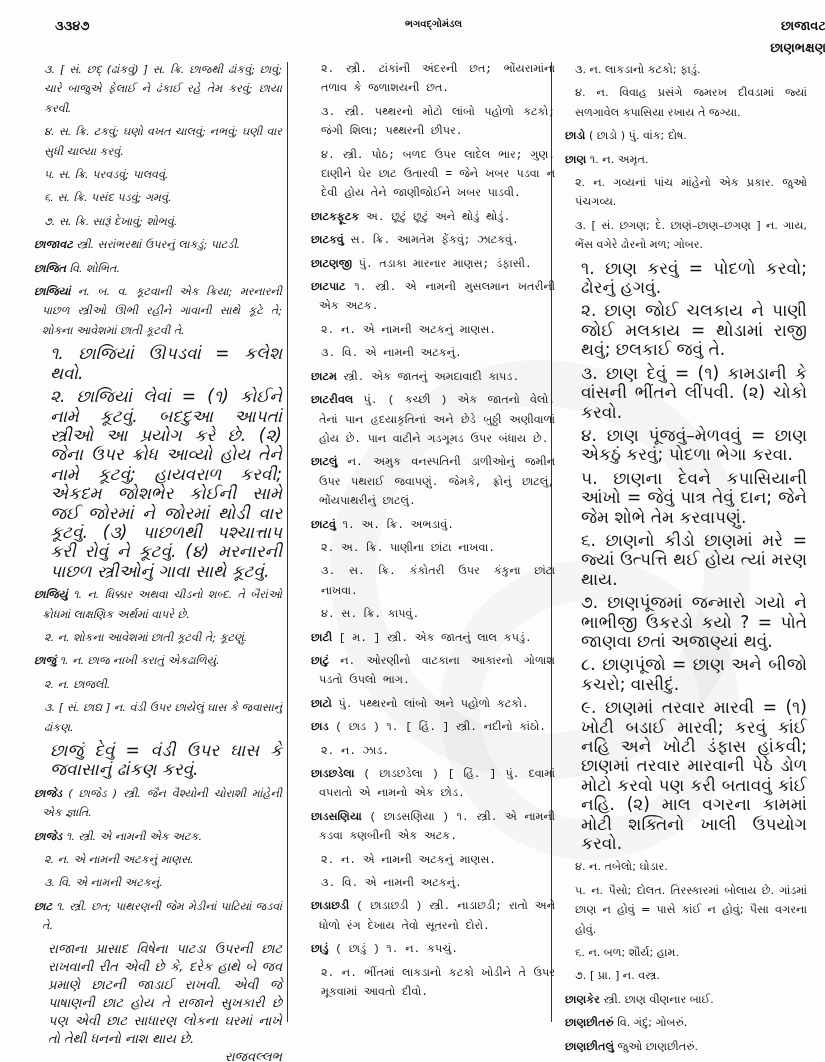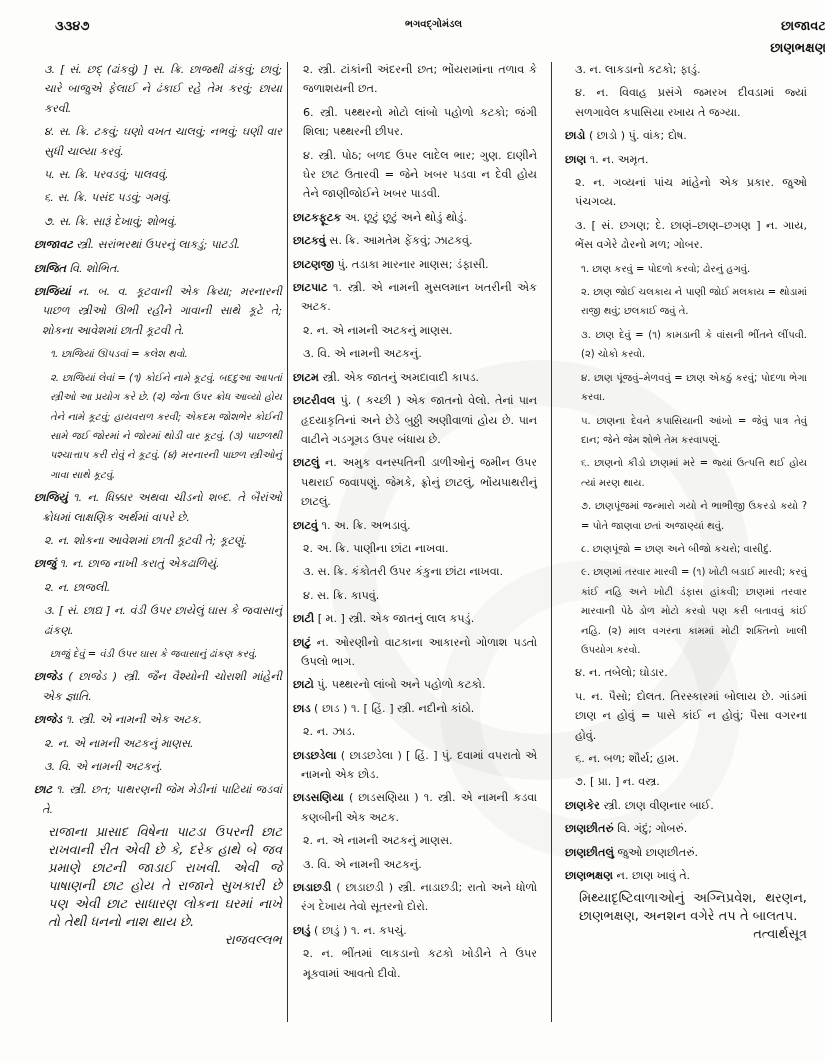--- a/index.html
+++ b/index.html
@@ -9,29 +9,29 @@
                border-radius:50%; border:46px solid rgba(0,0,0,0.035); box-sizing:border-box; }
   .watermark2 { position:absolute; left:440px; top:560px; width:300px; height:300px;
                 border-radius:50%; border:40px solid rgba(0,0,0,0.03); box-sizing:border-box; }
   .header { position:absolute; top:6px; left:0; width:825px; height:50px;margin-left:21px; }
   .page-num { position:absolute; left:34px; top:12px; font-size:13px; font-weight:bold; }
   .book-title { position:absolute; left:0; width:825px; top:12px; text-align:center; font-size:10px; font-weight:bold; }
   .guide1 { position:absolute; right:20px; top:12px; font-size:13px; font-weight:bold; }
   .guide2 { position:absolute; right:20px; top:34px; font-size:13px; font-weight:bold; }
   .col { position:absolute; top:60px; font-size:11.2px; line-height:19.4px; }
   .col1 { left:34px; width:248px;font-style:italic; }
-  .col2 { left:293px; width:244px; }
+  .col2 { left:311px; width:244px;font-family:Liberation Mono, monospace; }
   .col3 { left:565px; width:242px; }
   .rule { position:absolute; top:62px; width:1px; background:#333; }
   .rule1 { left:287px; height:960px; }
   .rule2 { left:551px; height:960px; }
   .entry { margin:0 0 4px 0; text-align:justify; }
   .entry.head { text-indent:0; padding-left:8px; text-indent:-8px; }
   .entry.sense { padding-left:10px; }
-  .entry.idiom { padding-left:16px; font-size:10px; }
+  .entry.idiom { padding-left:16px; font-size:17px; }
   .entry.quote { padding-left:14px; font-size:13px; line-height:18px; }
   .hw { font-weight:bold; }
   .src { display:block; text-align:right; }
 </style>
 </head>
 <body>
 
 <div class="watermark"></div>
 <div class="watermark2"></div>
 
@@ -64,21 +64,21 @@
     <p class="entry idiom"><span>છાજું દેવું = વંડી ઉપર ઘાસ કે જવાસાનું ઢાંકણ કરવું.</span></p>
     <p class="entry head"><span class="hw">છાજેડ</span> <span>( છાજેડ ) સ્ત્રી. જૈન વૈશ્યોની ચોરાશી માંહેની એક જ્ઞાતિ.</span></p>
     <p class="entry head"><span class="hw">છાજેડ</span> <span>૧. સ્ત્રી. એ નામની એક અટક.</span></p>
     <p class="entry sense"><span>૨. ન. એ નામની અટકનું માણસ.</span></p>
     <p class="entry sense"><span>૩. વિ. એ નામની અટકનું.</span></p>
     <p class="entry head"><span class="hw">છાટ</span> <span>૧. સ્ત્રી. છત; પાથરણની જેમ મેડીનાં પાટિયાં જડવાં તે.</span></p>
     <p class="entry quote"><span>રાજાના પ્રાસાદ વિષેના પાટડા ઉપરની છાટ રાખવાની રીત એવી છે કે, દરેક હાથે બે જવ પ્રમાણે છાટની જાડાઈ રાખવી. એવી જે પાષાણની છાટ હોય તે રાજાને સુખકારી છે પણ એવી છાટ સાધારણ લોકના ઘરમાં નાખે તો તેથી ધનનો નાશ થાય છે.</span><span class="src">રાજવલ્લભ</span></p>
   </div>
 <div class="col col2">
     <p class="entry sense"><span>૨. સ્ત્રી. ટાંકાંની અંદરની છત; ભોંયરામાંના તળાવ કે જળાશયની છત.</span></p>
-    <p class="entry sense"><span>6. સ્ત્રી. પથ્થરનો મોટો લાંબો પહોળો કટકો; જંગી શિલા; પથ્થરની છીપર.</span></p>
+    <p class="entry sense"><span>૩. સ્ત્રી. પથ્થરનો મોટો લાંબો પહોળો કટકો; જંગી શિલા; પથ્થરની છીપર.</span></p>
     <p class="entry sense"><span>૪. સ્ત્રી. પોઠ; બળદ ઉપર લાદેલ ભાર; ગુણ. દાણીને ઘેર છાટ ઉતારવી = જેને ખબર પડવા ન દેવી હોય તેને જાણીજોઈને ખબર પાડવી.</span></p>
     <p class="entry head"><span class="hw">છાટકફૂટક</span> <span>અ. છૂટું છૂટું અને થોડું થોડું.</span></p>
     <p class="entry head"><span class="hw">છાટકવું</span> <span>સ. ક્રિ. આમતેમ ફેંકવું; ઝાટકવું.</span></p>
     <p class="entry head"><span class="hw">છાટણજી</span> <span>પું. તડાકા મારનાર માણસ; ડંફાસી.</span></p>
     <p class="entry head"><span class="hw">છાટપાટ</span> <span>૧. સ્ત્રી. એ નામની મુસલમાન ખતરીની એક અટક.</span></p>
     <p class="entry sense"><span>૨. ન. એ નામની અટકનું માણસ.</span></p>
     <p class="entry sense"><span>૩. વિ. એ નામની અટકનું.</span></p>
     <p class="entry head"><span class="hw">છાટમ</span> <span>સ્ત્રી. એક જાતનું અમદાવાદી કાપડ.</span></p>
     <p class="entry head"><span class="hw">છાટરીવલ</span> <span>પું. ( કચ્છી ) એક જાતનો વેલો. તેનાં પાન હૃદયાકૃતિનાં અને છેડે બુઠ્ઠી અણીવાળાં હોય છે. પાન વાટીને ગડગૂમડ ઉપર બંધાય છે.</span></p>
     <p class="entry head"><span class="hw">છાટલું</span> <span>ન. અમુક વનસ્પતિની ડાળીઓનું જમીન ઉપર પથરાઈ જવાપણું. જેમકે, ફ્રોનું છાટલું, ભોંયપાથરીનું છાટલું.</span></p>

